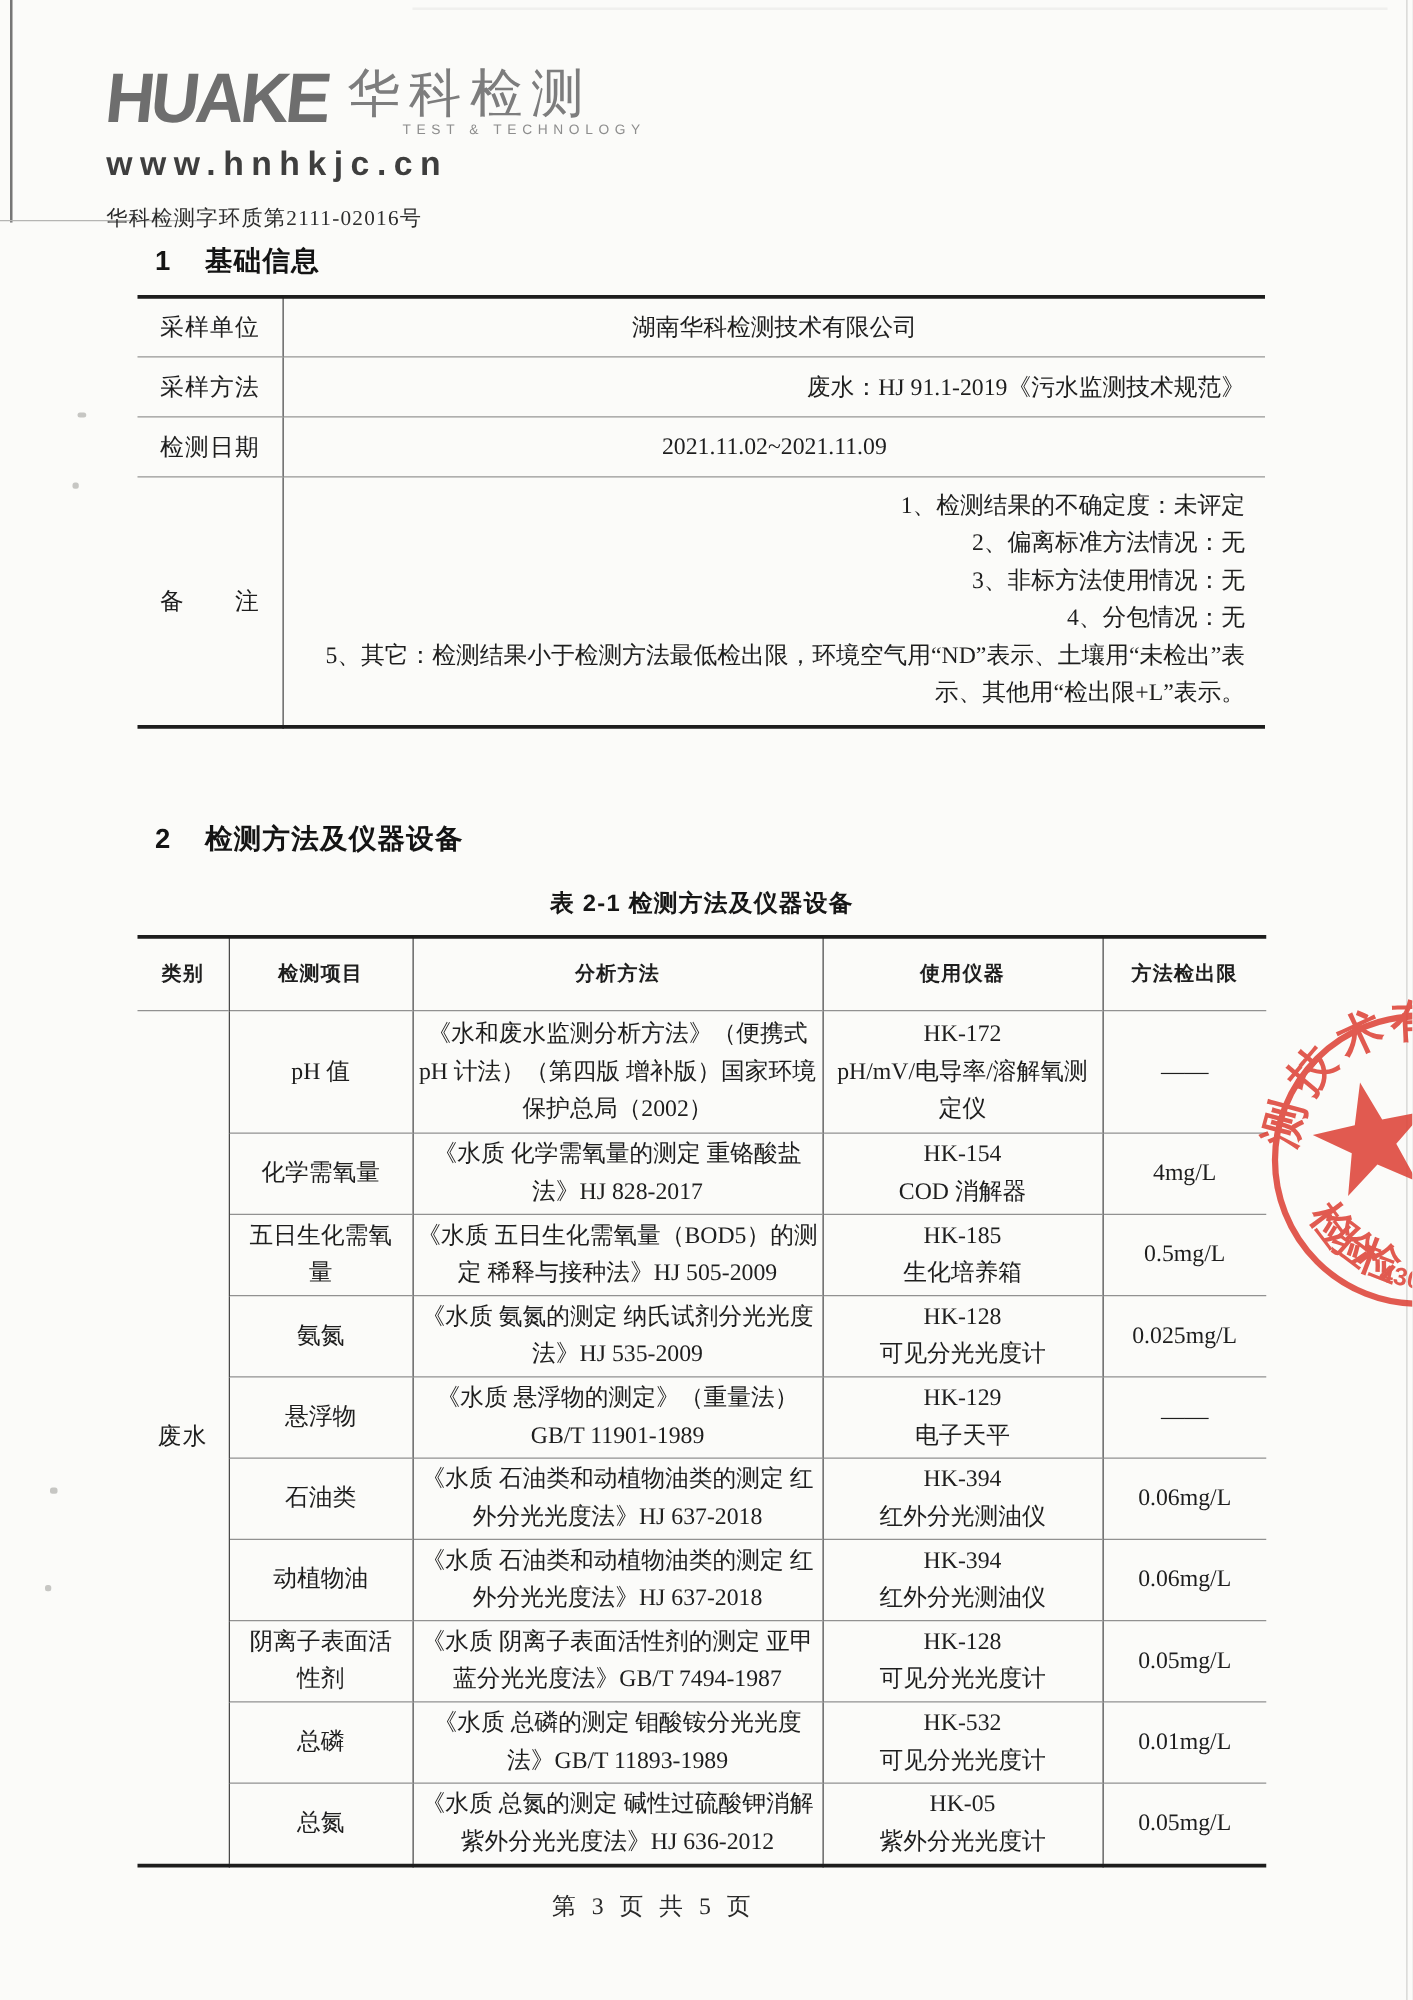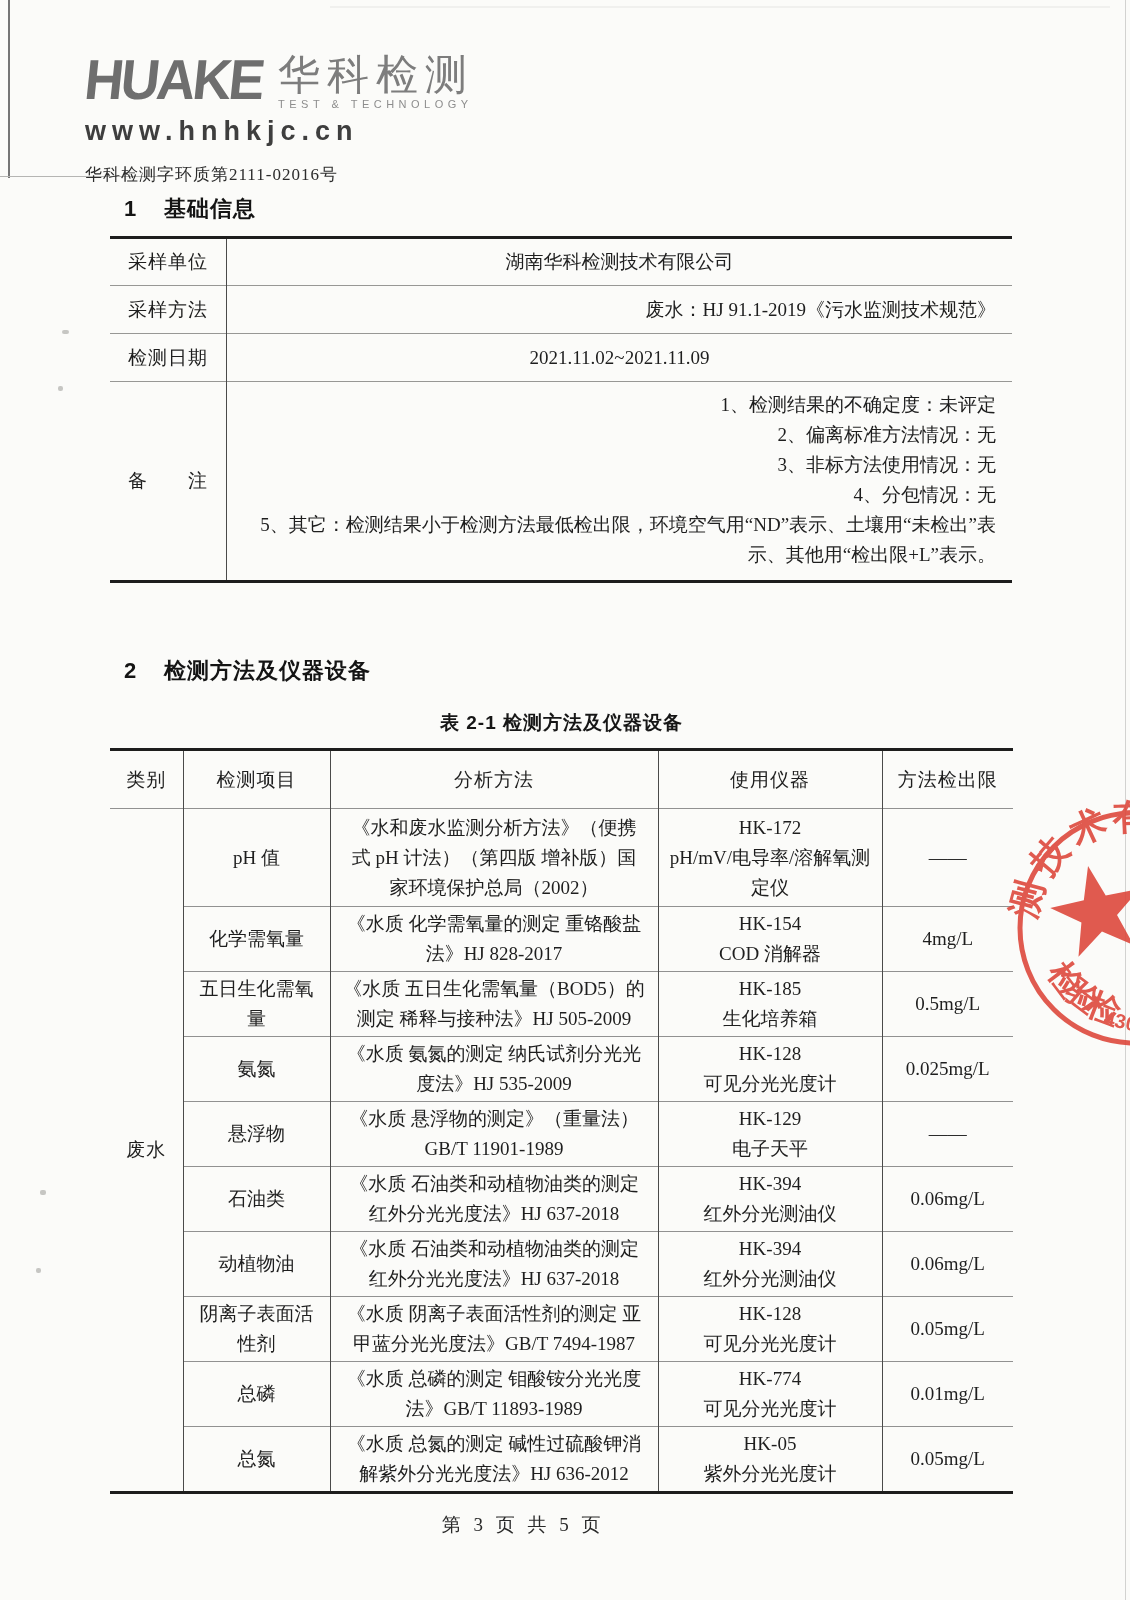--- a/index.html
+++ b/index.html
@@ -20,21 +20,21 @@
   
   .letterhead{position:absolute;left:85px;top:52px;}
   .logo-row{display:flex;align-items:flex-start;}
   .logo-en{font-family:"Liberation Sans","DejaVu Sans",sans-serif;font-weight:bold;
            font-size:54px;line-height:54px;color:#6e6e6e;letter-spacing:-3px;
            transform:skewX(-6deg) scaleY(1.04);}
   .logo-cn-block{margin-left:16px;display:flex;flex-direction:column;}
   .logo-cn{font-family:"Liberation Sans","DejaVu Sans",sans-serif;font-size:42px;line-height:46px;
            color:#7d7d7d;letter-spacing:7px;}
   .logo-sub{font-family:"Liberation Sans","DejaVu Sans",sans-serif;font-size:11px;color:#8d8d8d;
-            letter-spacing:4.5px;margin-top:0px;}
+            letter-spacing:4.5px;margin-top:0px;margin-left:44px;}
   .website{font-family:"Liberation Sans","DejaVu Sans",sans-serif;font-weight:bold;font-size:27px;
            color:#3e3e3e;letter-spacing:6px;margin-top:6px;}
   .doc-no{font-size:17px;color:#2c2c2c;margin-top:16px;letter-spacing:1px;}
 
   
   .sec-title{position:absolute;font-family:"Liberation Sans","DejaVu Sans",sans-serif;
              font-weight:bold;font-size:22px;color:#141414;letter-spacing:1px;}
   .sec-title .num{display:inline-block;width:40px;}
   .sec1{left:124px;top:194px;}
   .sec2{left:124px;top:656px;}
@@ -54,27 +54,27 @@
   .t1 tr+tr th,.t1 tr+tr td{border-top:1px solid #979795;}
   .t1 td.center{text-align:center;}
   .t1 .remark td{padding:8px 16px 10px 16px;}
   .t1 .remark .ln{line-height:30px;}
 
   
   .t2{position:absolute;left:110px;top:748px;width:903px;table-layout:fixed;
       border-top:3px solid #1d1d1d;border-bottom:3px solid #1d1d1d;font-size:19px;}
   .t2 col.c0{width:73px;}.t2 col.c1{width:147px;}.t2 col.c2{width:328px;}
   .t2 col.c3{width:224px;}.t2 col.c4{width:131px;}
-  .t2 th{font-family:"Liberation Sans","DejaVu Sans",sans-serif;font-weight:normal;font-size:19px;
+  .t2 th{font-family:"Liberation Sans","DejaVu Sans",sans-serif;font-weight:bold;font-size:16px;
          height:55px;border-left:1px solid #4a4a4a;letter-spacing:1px;}
   .t2 th:first-child{border-left:none;}
   .t2 td{border-left:1px solid #4a4a4a;border-top:1px solid #919191;text-align:center;
          line-height:30px;padding:2px 10px;}
   .t2 td.cat{border-left:none;letter-spacing:1px;}
-  .t2 td.method{padding:2px 12px;}
+  .t2 td.method{padding:2px 0;}
   .t2 tr.rph{height:98px;}
   .t2 tr.r2{height:64px;}
   .t2 .dash{letter-spacing:0;}
 
   .footer{position:absolute;left:0;top:1512px;width:1046px;text-align:center;
           font-size:19px;color:#2a2a2a;letter-spacing:4px;}
 
   .stamp{position:absolute;left:985px;top:790px;opacity:.88;}
   .stamp text{font-family:"Liberation Sans","DejaVu Sans",sans-serif;font-weight:bold;fill:#dd4438;}
 </style>
@@ -227,21 +227,21 @@
       <td>
         <div>HK-128</div>
         <div>可见分光光度计</div>
       </td>
       <td>0.05mg/L</td>
     </tr>
     <tr class="r2">
       <td>总磷</td>
       <td class="method">《水质 总磷的测定 钼酸铵分光光度法》GB/T 11893-1989</td>
       <td>
-        <div>HK-774</div>
+        <div>HK-532</div>
         <div>可见分光光度计</div>
       </td>
       <td>0.01mg/L</td>
     </tr>
     <tr class="r2">
       <td>总氮</td>
       <td class="method">《水质 总氮的测定 碱性过硫酸钾消解紫外分光光度法》HJ 636-2012</td>
       <td>
         <div>HK-05</div>
         <div>紫外分光光度计</div>

